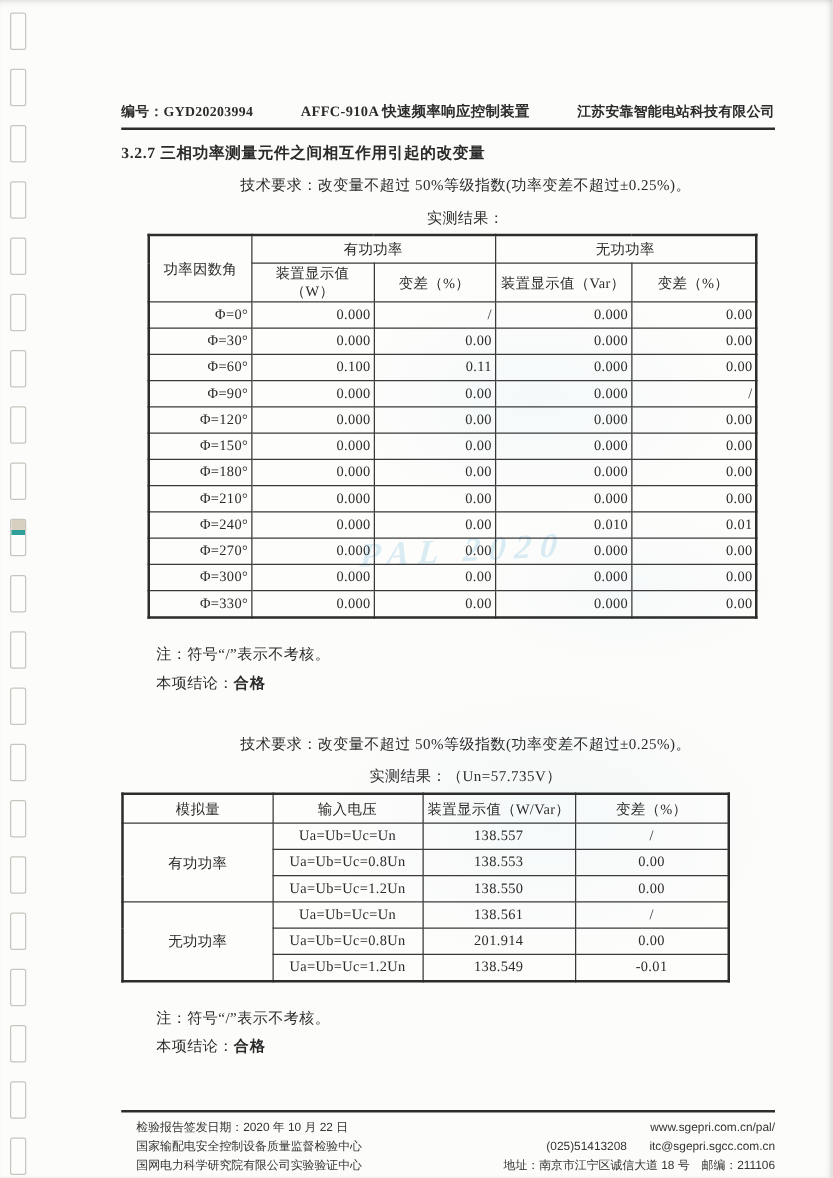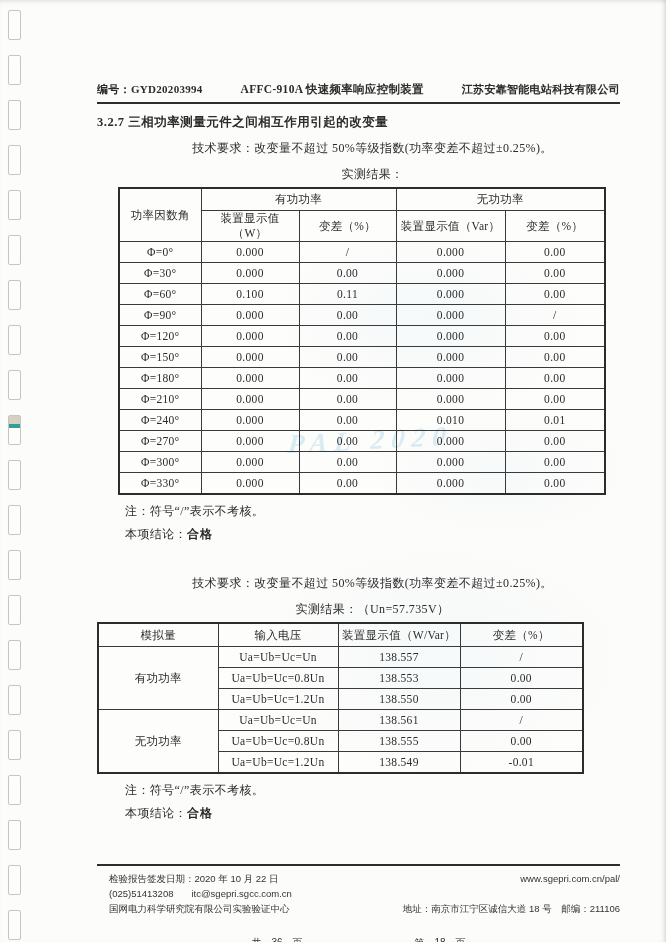--- a/index.html
+++ b/index.html
@@ -43,26 +43,26 @@
   .sec-heading { margin-top:10px; font-size:12.5px; font-weight:bold; letter-spacing:0.5px; }
   .line { margin-top:9px; padding-left:28px; font-size:12px; letter-spacing:0.4px; line-height:17px;text-align:center; }
 
   table { border-collapse:collapse; table-layout:fixed; margin-top:4px; background:rgba(255,255,255,0.25); }
   th, td {
     border:1px solid #3a3a3a; text-align:center; vertical-align:middle;
     font-size:11.5px; font-weight:normal; padding:0 2px; letter-spacing:0.3px;
   }
   .t1 { width:486px; margin-left:21px; border:2px solid #2c2c2c; }
   .t1 th { height:21px; }
-  .t1 td { height:20px; }
+  .t1 td { height:20px;text-align:right; }
   .t2 { width:485px; border:2px solid #2c2c2c; }
   .t2 th { height:22px; }
   .t2 td { height:20px;font-family:Liberation Serif, serif; }
 
-  .note { margin-top:8px; padding-left:28px; font-size:12px; letter-spacing:0.4px; }
+  .note { margin-top:20px; padding-left:28px; font-size:12px; letter-spacing:0.4px; }
   .concl { margin-top:6px; padding-left:28px; font-size:12px; letter-spacing:0.4px; }
   .concl b { letter-spacing:1px; }
   .gap-section { margin-top:32px; }
 
   .watermark {
     position:absolute; left:288px; top:425px;
     font-size:27px; font-weight:bold; font-style:italic;
     color:rgba(95,175,215,0.30); letter-spacing:7px;
     transform:rotate(-3deg) skewX(-8deg);
     pointer-events:none; white-space:nowrap;
@@ -271,21 +271,21 @@
               <td>0.00</td>
             </tr>
         <tr>
           <td rowspan="3">无功功率</td>
           <td>Ua=Ub=Uc=Un</td>
               <td>138.561</td>
               <td>/</td>
         </tr>
         <tr>
               <td>Ua=Ub=Uc=0.8Un</td>
-              <td>138.555</td>
+              <td>201.914</td>
               <td>0.00</td>
             </tr>
         <tr>
               <td>Ua=Ub=Uc=1.2Un</td>
               <td>138.549</td>
               <td>-0.01</td>
             </tr>
       </tbody>
         </table>
 
@@ -294,20 +294,21 @@
         <span>本项结论：</span><b>合格</b>
       </div>
     </div>
 
     <div class="footer">
       <div class="frow">
         <span>检验报告签发日期：2020 年 10 月 22 日</span>
         <span class="r">www.sgepri.com.cn/pal/</span>
       </div>
       <div class="frow">
+        <span>国家输配电安全控制设备质量监督检验中心</span>
         <span class="r">
           <span>(025)51413208</span><span class="sp"></span><span>itc@sgepri.sgcc.com.cn</span>
         </span>
       </div>
       <div class="frow">
         <span>国网电力科学研究院有限公司实验验证中心</span>
         <span class="r">地址：南京市江宁区诚信大道 18 号　邮编：211106</span>
       </div>
       <div class="pagerow">
         <span>共　36　页</span>

